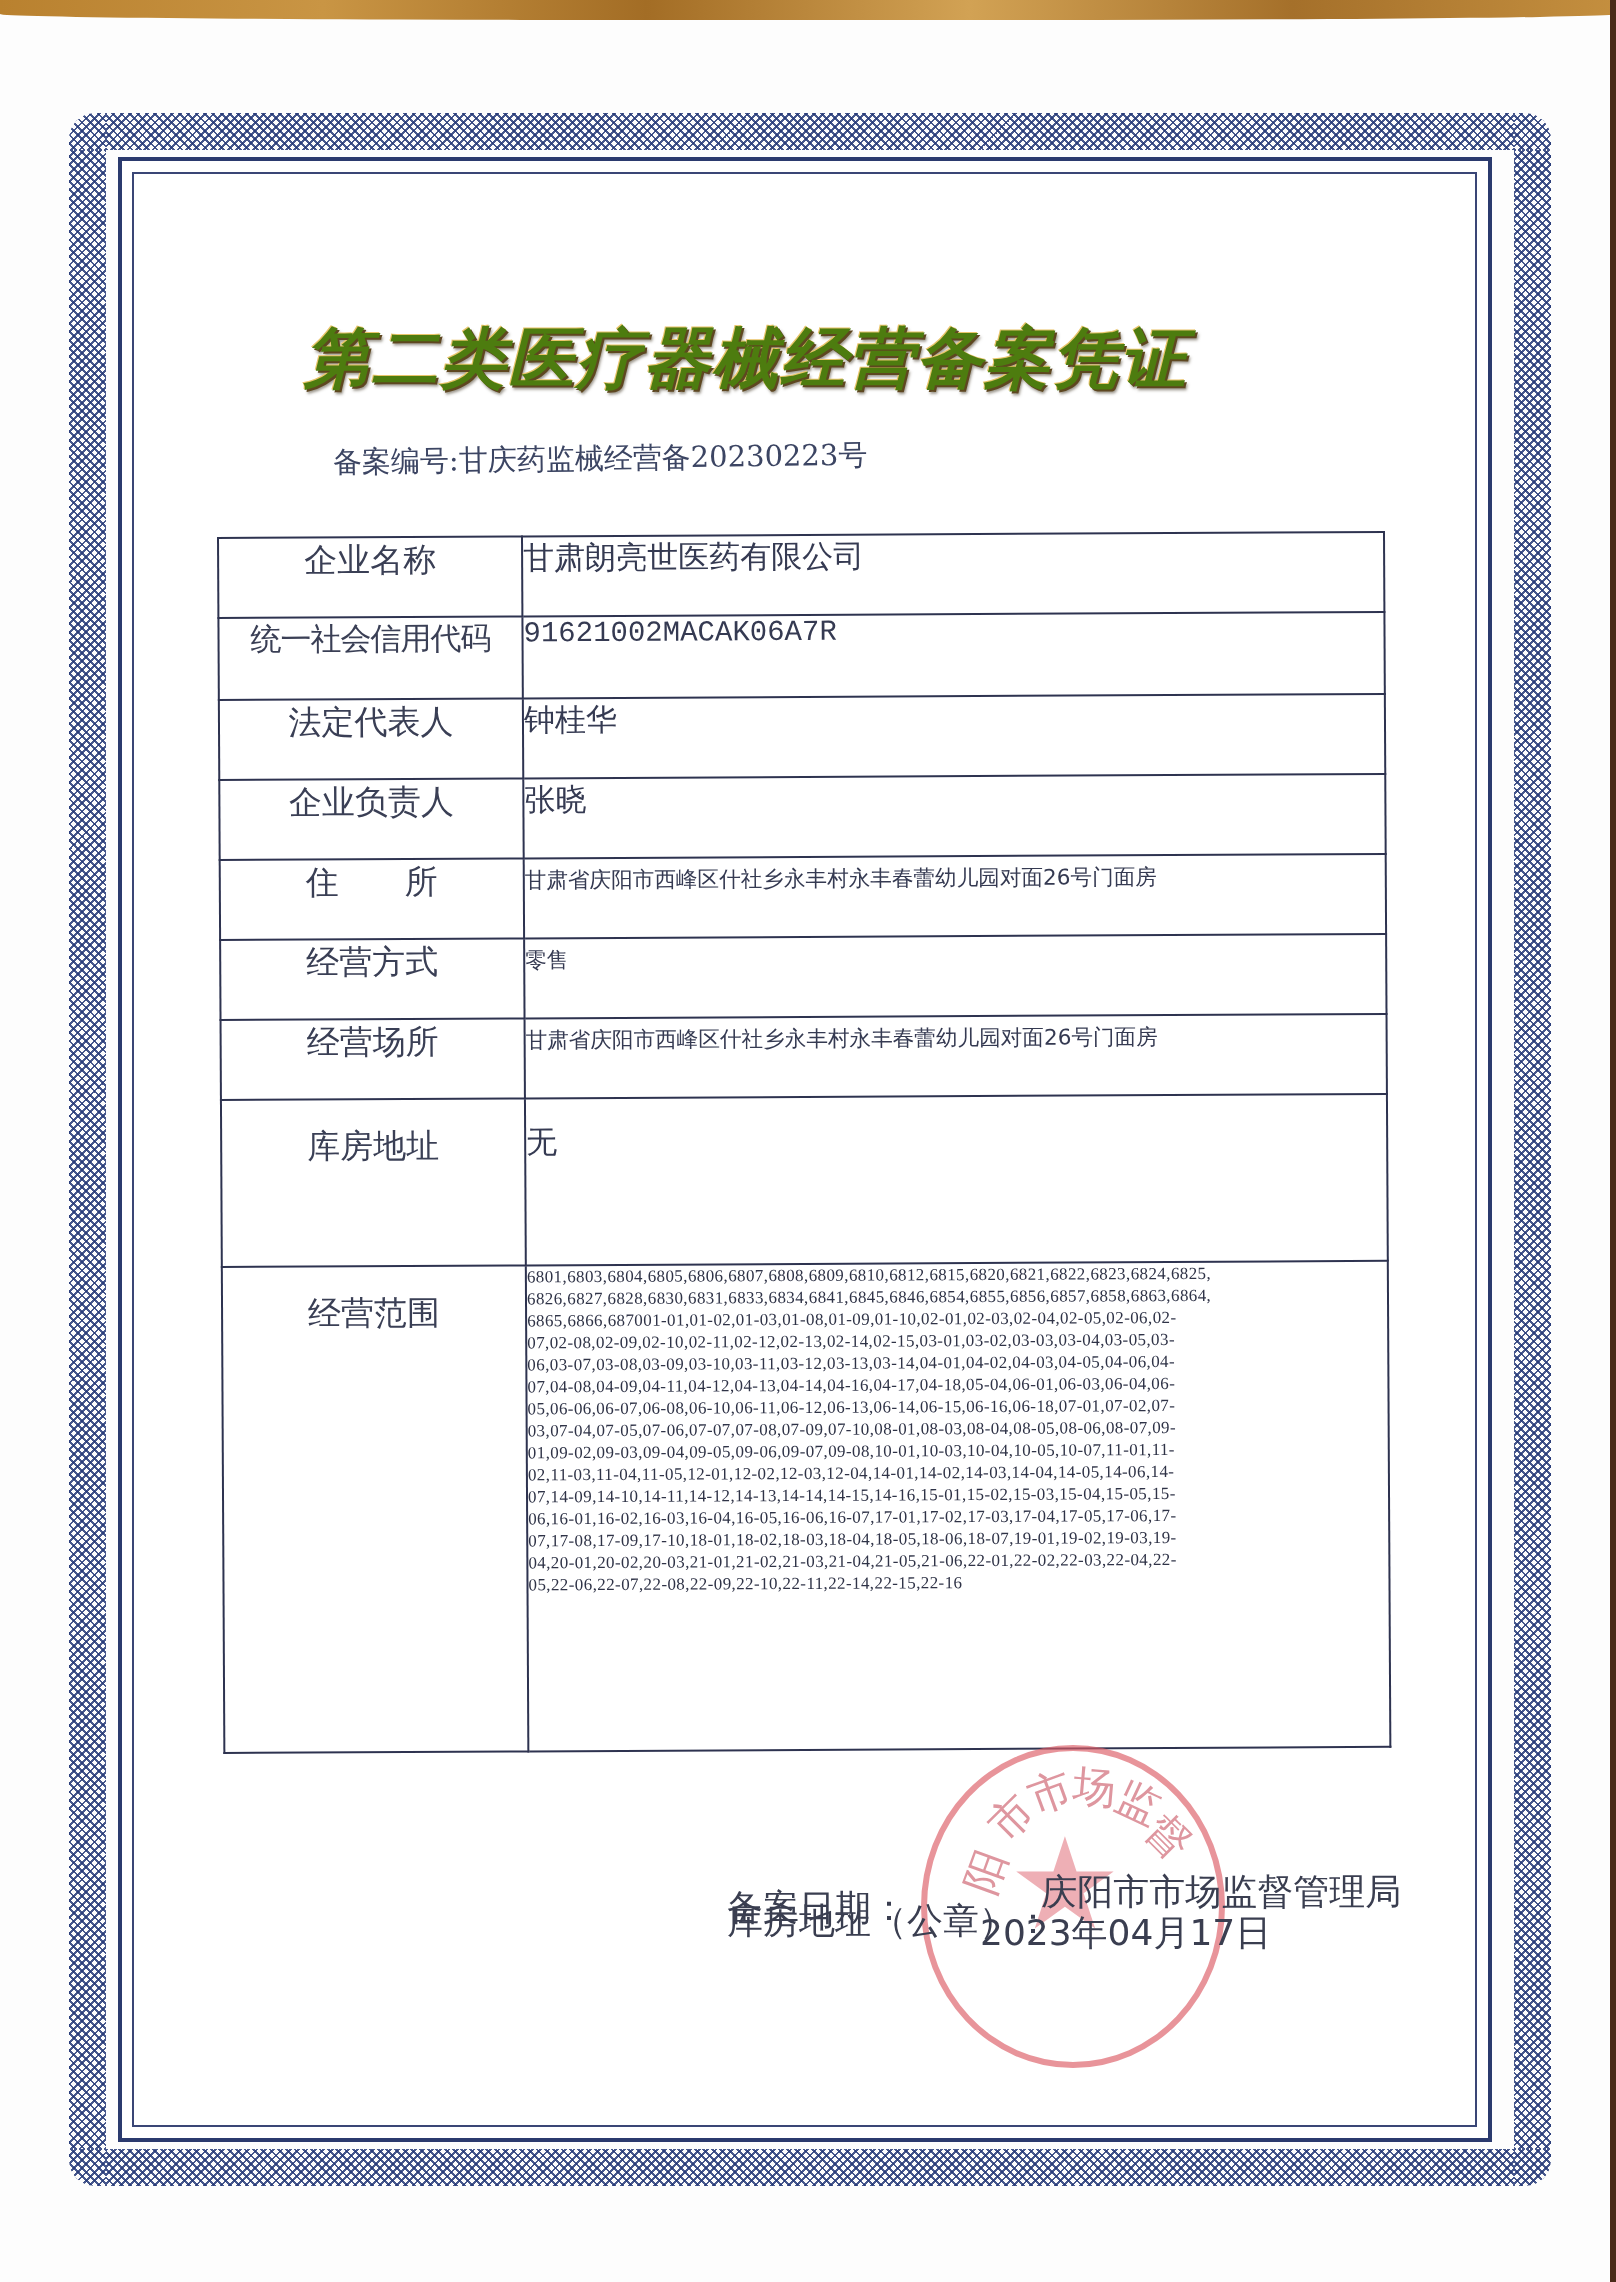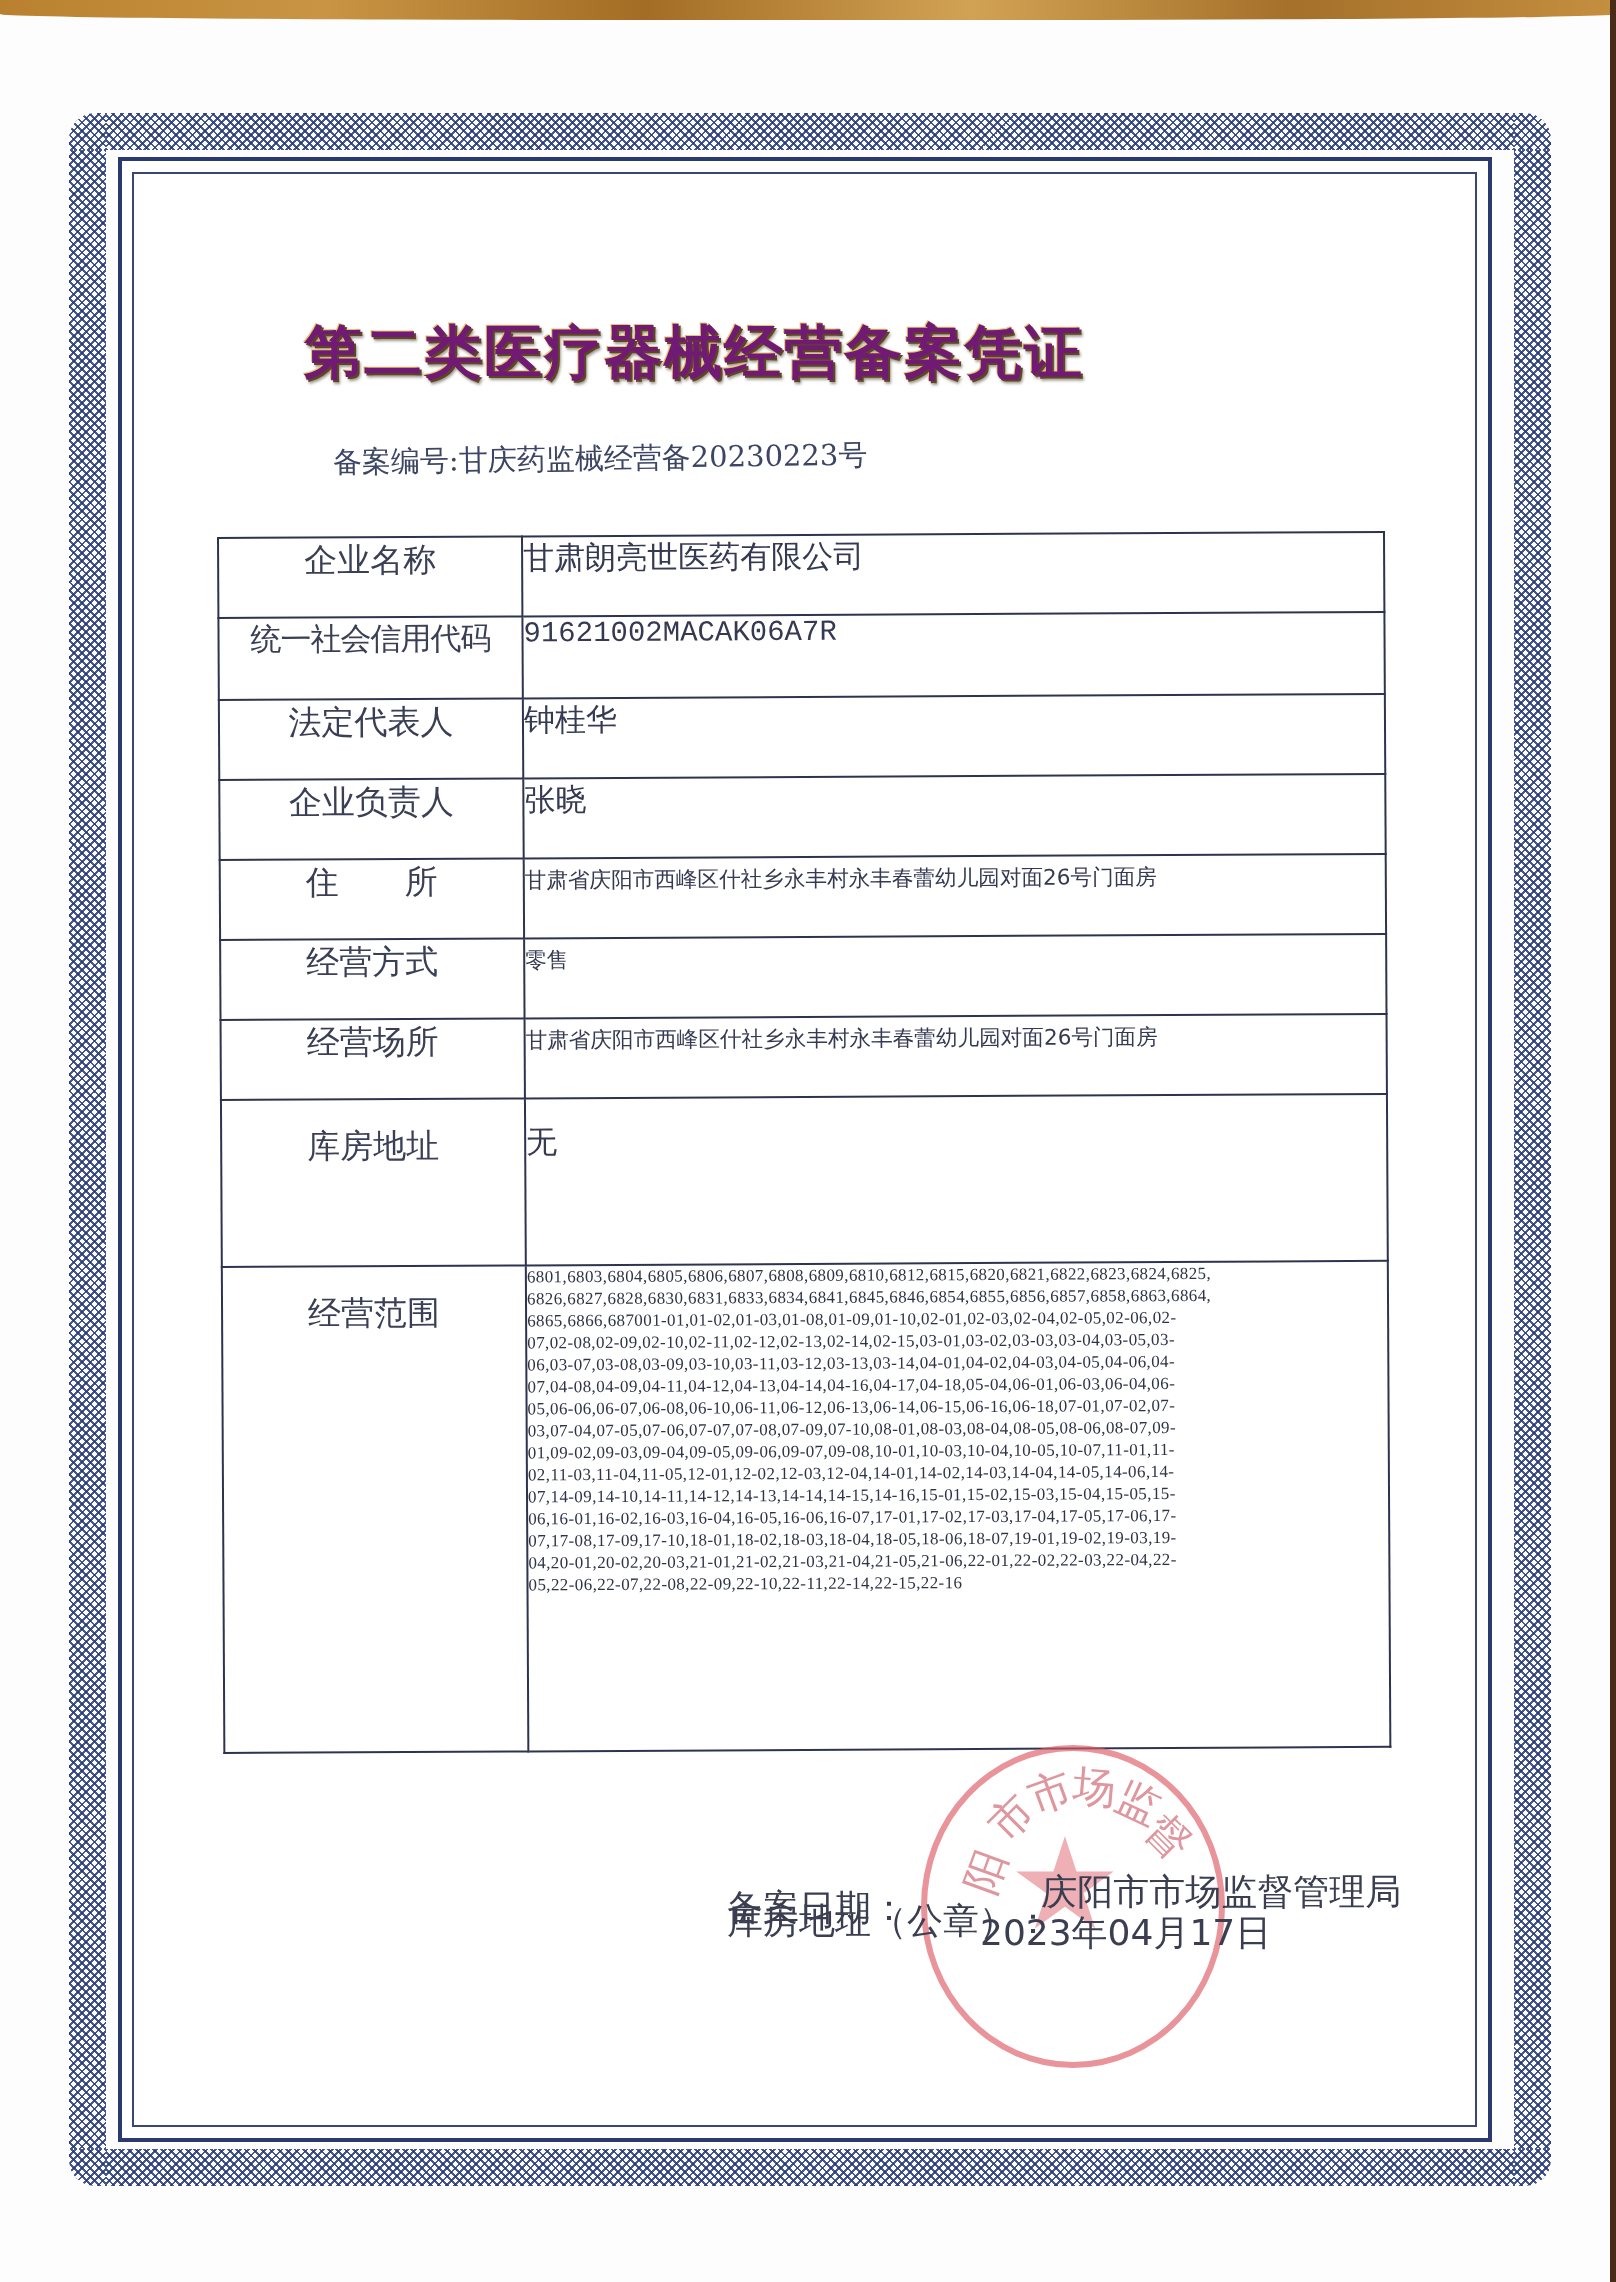--- a/index.html
+++ b/index.html
@@ -35,24 +35,25 @@
     position:absolute; left:118px; top:157px; width:1374px; height:1985px;
     box-sizing:border-box; border:4.9px solid #2b3a6e; background:#ffffff;
   }
   .frame-inner {
     position:absolute; left:132px; top:172px; width:1345px; height:1955px;
     box-sizing:border-box; border:2px solid #3a4676;
   }
   .title {
     position:absolute; left:304px; top:314px; width:980px;
     font-family:"DejaVu Serif","Liberation Serif",serif;
-    font-size:58px; font-weight:bold; letter-spacing:2px;
-    color:#701a75;
+    font-size:66px; font-weight:bold; letter-spacing:2px;
+    color:#4d7c0f;
     text-shadow: 2px 2px 0 #5e4720, -1px -1px 0 #e9c56b, 2.9px 3.9px 2.9px rgba(60,50,30,0.5);
     white-space:nowrap;
+    font-style:italic;
   }
   .reg-no {
     position:absolute; left:333px; top:443px;
     font-size:29px; color:#3c4563; white-space:nowrap;
     transform:rotate(-0.8deg); transform-origin:left center;
   }
   table.info {
     position:absolute; left:217px; top:537px; width:1168px;
     border-collapse:collapse; table-layout:fixed;
     transform:rotate(-0.3deg); transform-origin:left top;

